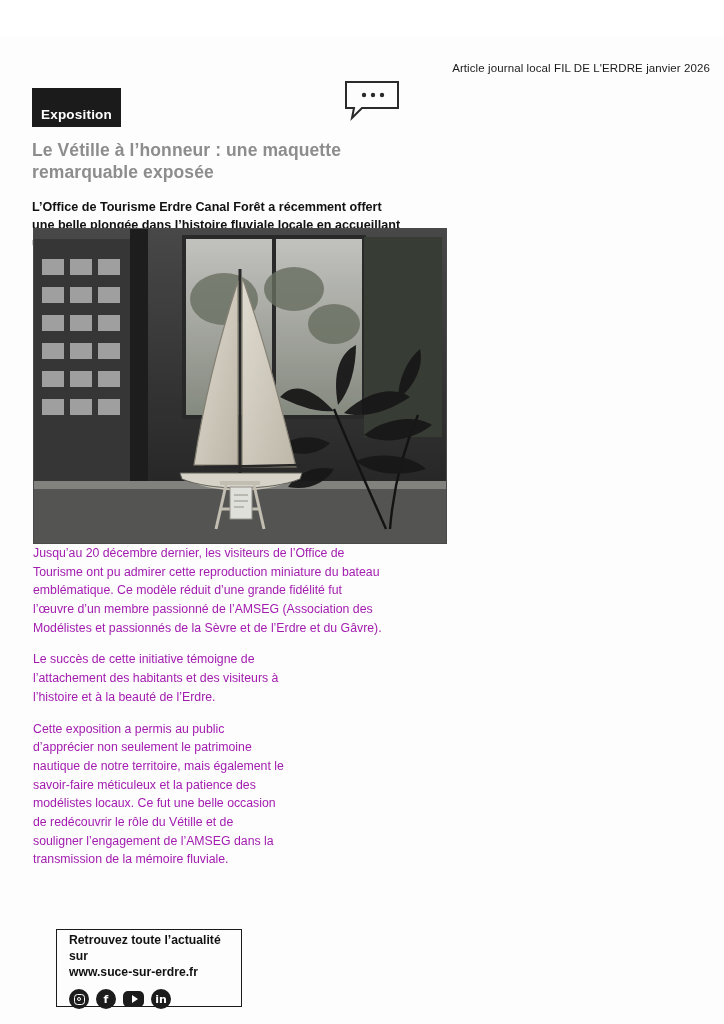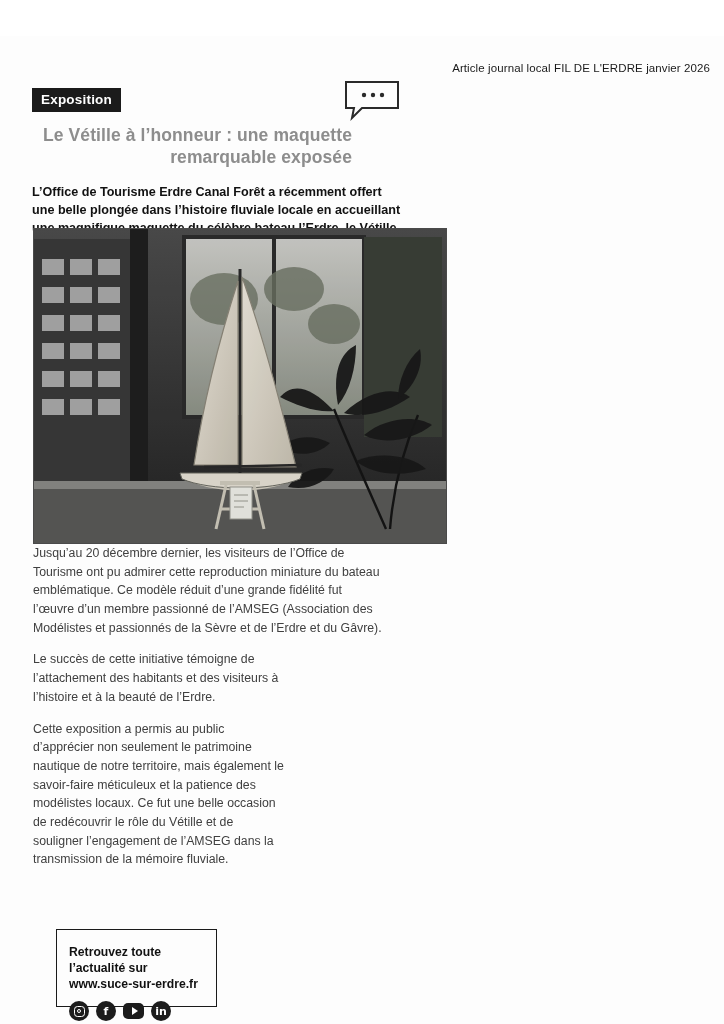--- a/index.html
+++ b/index.html
@@ -38,31 +38,30 @@
     top: 52px;
     width: 420px;
   }
   .kicker {
     display: inline-block;
     background: #1b1b1b;
     color: #ffffff;
     font-weight: bold;
     font-size: 13.5px;
     letter-spacing: 0.2px;
-    padding: 4px 9px 5px 9px;
+    padding: 19px 9px 5px 9px;
   }
   .headline {
     margin-top: 12px;
     font-size: 17.5px;
     line-height: 1.28;
     font-weight: bold;
     color: #8d8d8d;
     letter-spacing: 0.1px;
     width: 320px;
-    text-align: right;
   }
   .standfirst {
     margin-top: 14px;
     font-size: 12.6px;
     line-height: 1.45;
     font-weight: bold;
     color: #111111;
     width: 372px;
   }
   
@@ -89,35 +88,35 @@
   .photo svg { display: block; }
 
   
   .body-col {
     position: absolute;
     left: 33px;
     top: 508px;
     width: 360px;
     font-size: 12.3px;
     line-height: 1.52;
-    color: #404040;
+    color: #a21caf;
   }
   .body-col p { margin: 0 0 13px 0; }
   .body-col p.narrow { width: 252px; }
   .body-col p.medium { width: 352px; }
 
   
   .footer-box {
     position: absolute;
     left: 56px;
     top: 893px;
-    width: 161px;
+    width: 186px;
     height: 78px;
     border: 1.5px solid #1a1a1a;
-    padding: 14px 10px 8px 12px;
+    padding: 2px 10px 8px 12px;
     box-sizing: border-box;
   }
   .footer-line {
     font-size: 12.2px;
     font-weight: bold;
     line-height: 1.32;
     color: #111111;
   }
   .social-row {
     margin-top: 9px;

